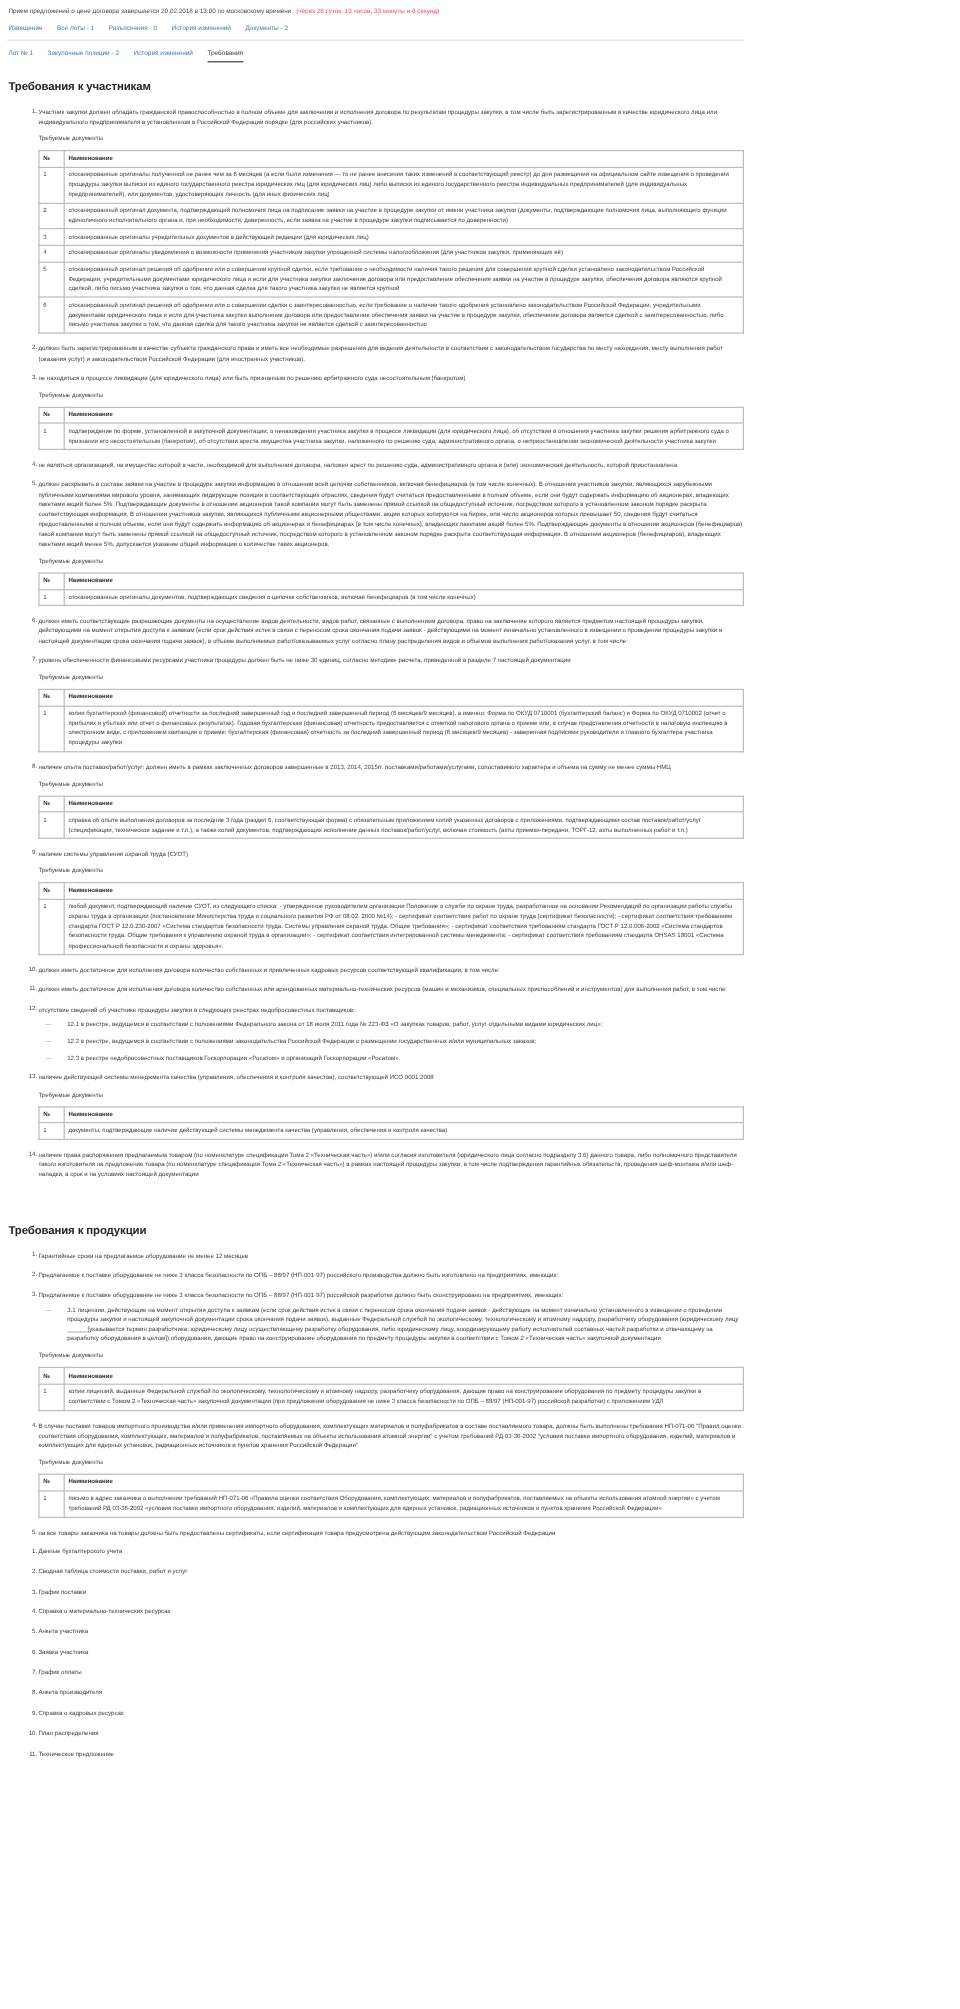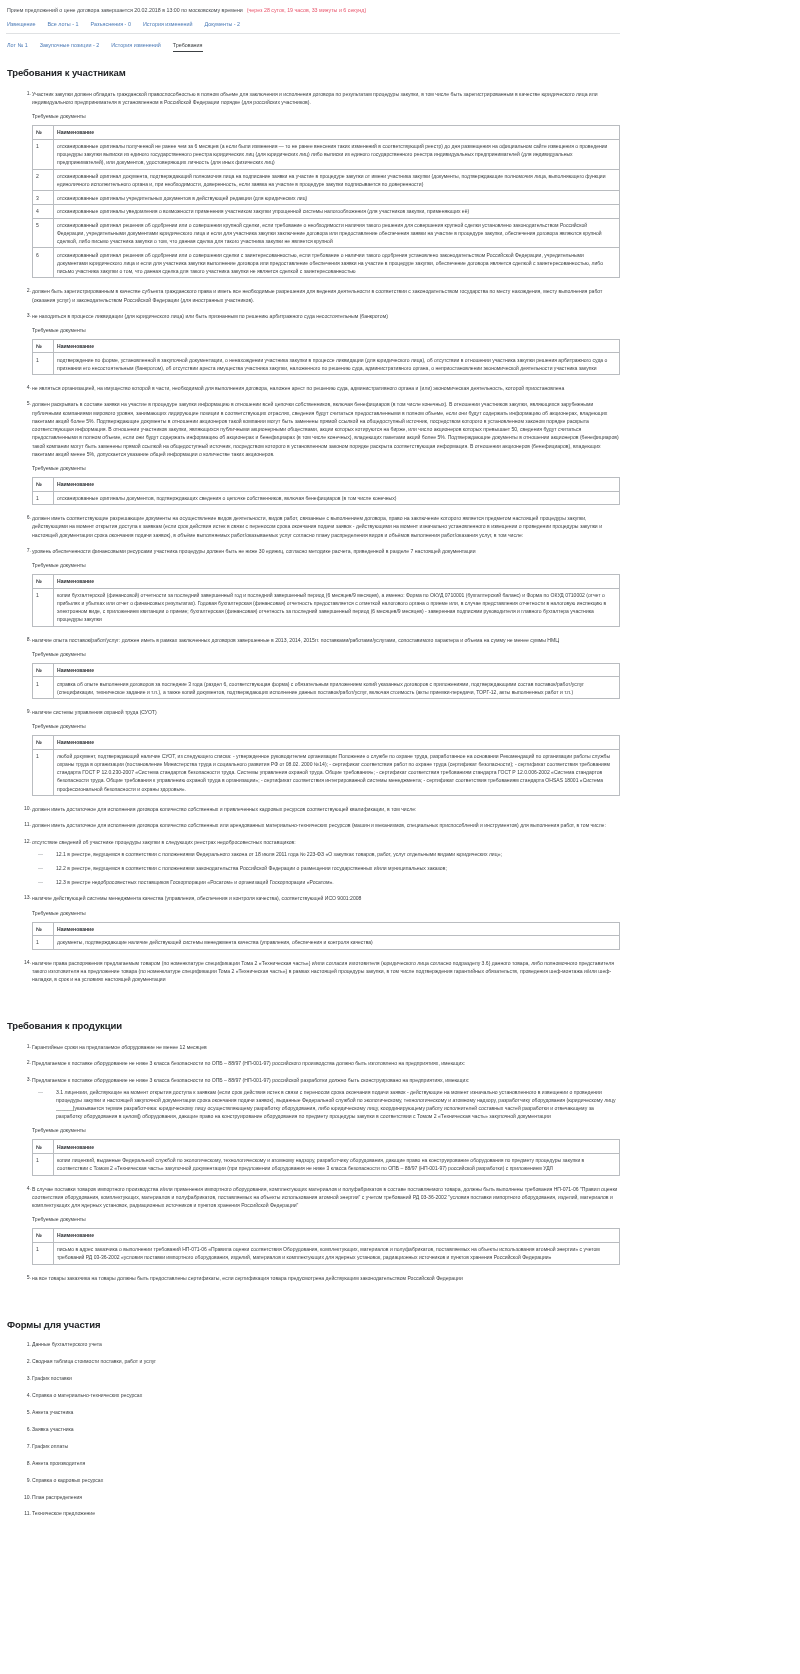--- a/index.html
+++ b/index.html
@@ -454,21 +454,20 @@
               </tr>
             </tbody>
           </table>
         </div>
       </li>
       <li>
         <span class="li-text">на все товары заказчика на товары должны быть предоставлены сертификаты, если сертификация товара предусмотрена действующим законодательством Российской Федерации</span>
       </li>
     </ol>
 
-  <h2 class="section-title spaced">Формы для участия</h2>
 
   <ol class="forms-list" id="forms-list">
       <li>Данные бухгалтерского учета</li>
       <li>Сводная таблица стоимости поставки, работ и услуг</li>
       <li>График поставки</li>
       <li>Справка о материально-технических ресурсах</li>
       <li>Анкета участника</li>
       <li>Заявка участника</li>
       <li>График оплаты</li>
       <li>Анкета производителя</li>

